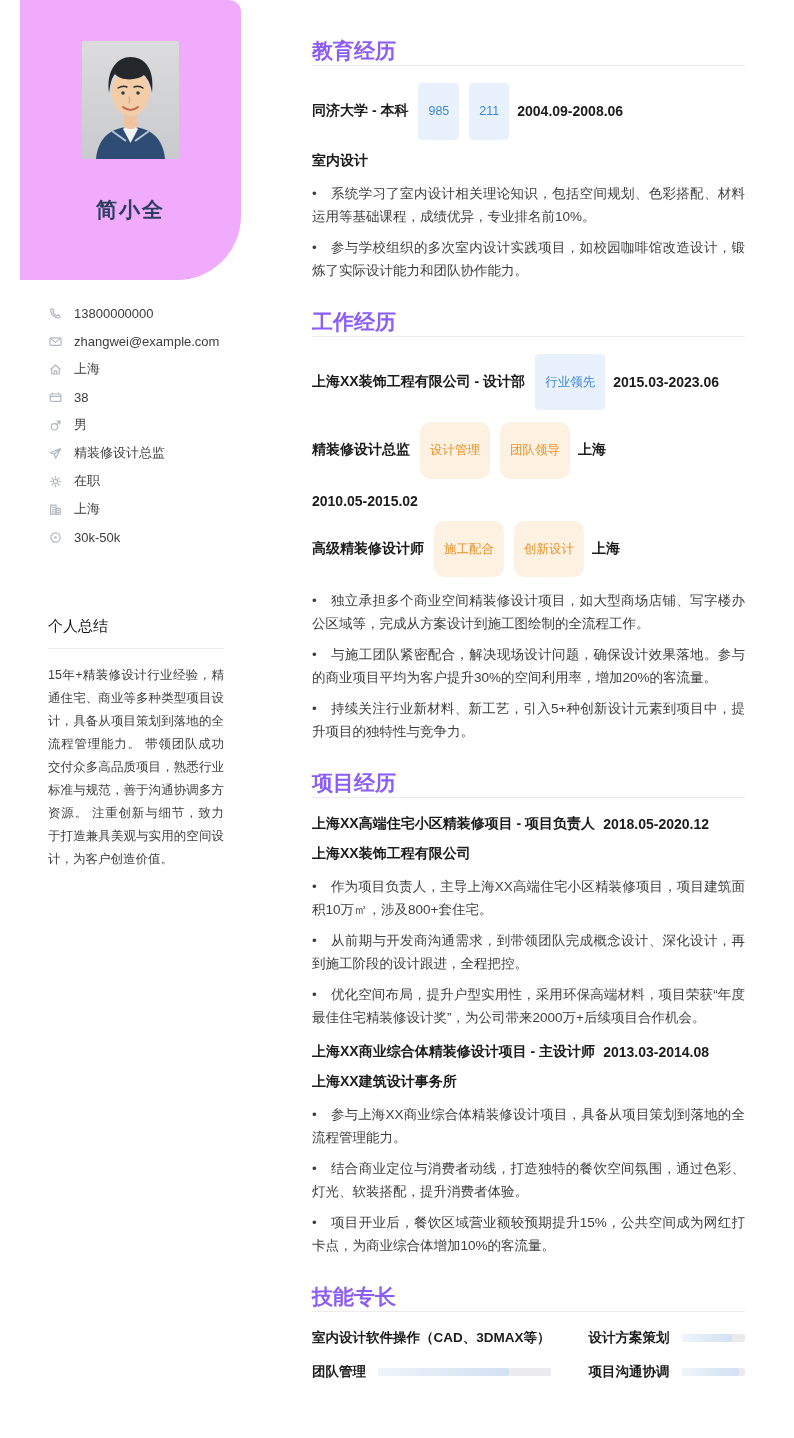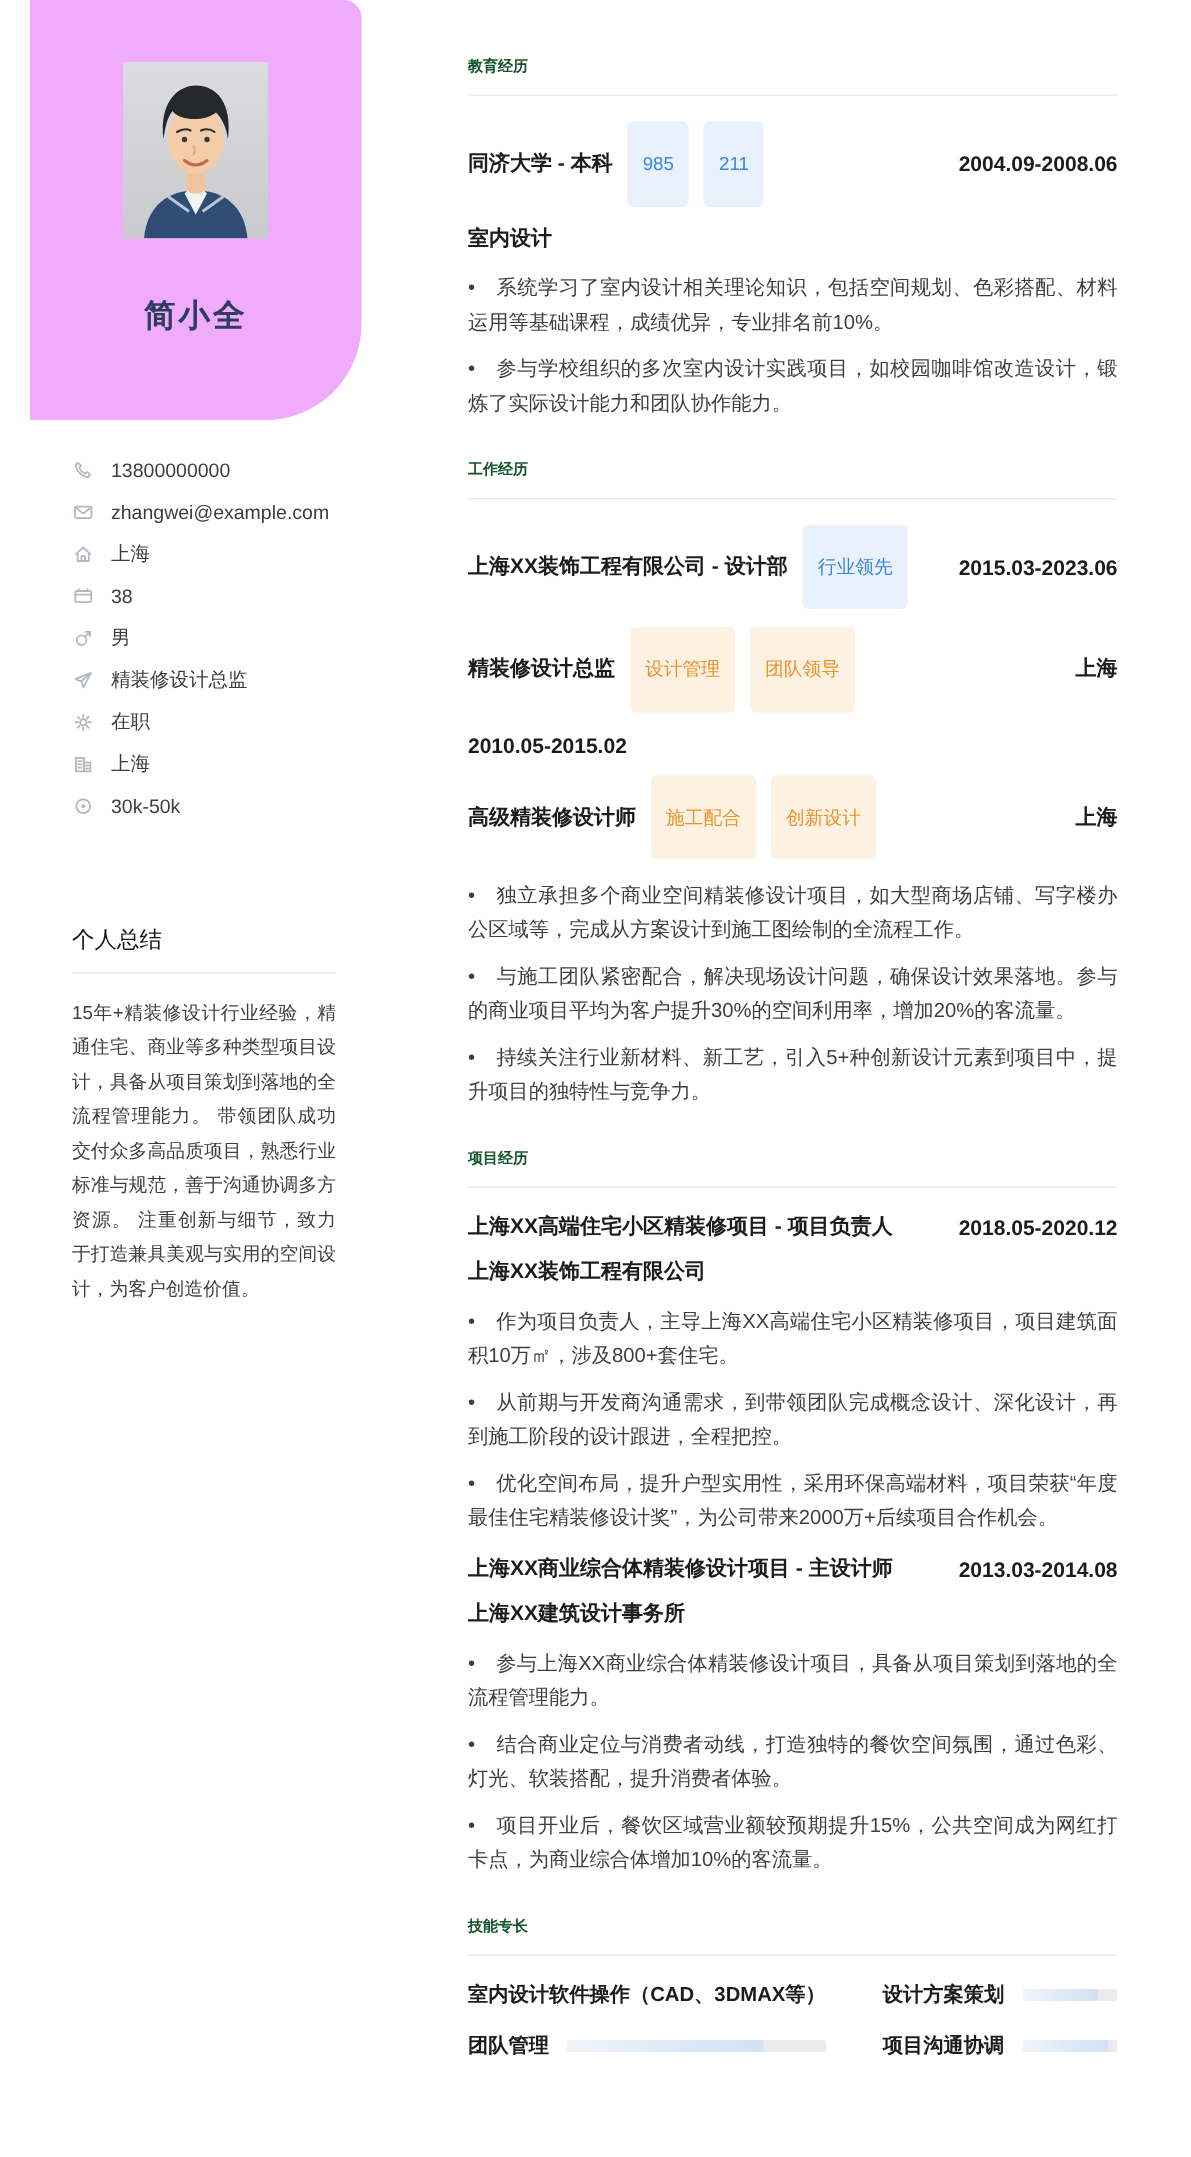--- a/index.html
+++ b/index.html
@@ -32,30 +32,30 @@
   .summary h3, .side-sec-title {
     font-size:15px; font-weight:400; color:#141414;
     padding-bottom:12px; border-bottom:1px solid #ececec; margin-bottom:15px;
   }
   .summary p { font-size:12.5px; line-height:23px; color:#3e3e3e; text-align:justify; }
 
   
   .main { flex:1; padding:37px 49px 0 44px; }
   .section { margin-bottom:26px; }
   .sec-head {
-    font-size:10px; font-weight:700; color:#14532d;
-    padding-bottom:12px; border-bottom:1px solid #ececec; margin-bottom:17px;
-  }
-  .head-row { display:flex; justify-content:space-between; align-items:center; gap:8px; margin-bottom:12px; }
+    font-size:21px; font-weight:700; color:#8b5cf6;
+    border-bottom:1px solid #ececec; margin-bottom:17px;
+  }
+  .head-row { display:flex; align-items:center; gap:8px; margin-bottom:12px; }
   .row-left { display:flex; align-items:center; gap:10px; font-size:14px; font-weight:700; color:#1c1c1c; }
   .date, .loc { font-size:14px; font-weight:700; color:#1c1c1c; white-space:nowrap; }
   .sub-title { font-size:14px; font-weight:700; color:#1c1c1c; }
   .badge { display:inline-block; font-size:12.5px; line-height:1; padding:22px 10px; border-radius:4px; font-weight:400; }
   .badge.blue { background:#e9f2fc; color:#3d87da; }
-  .badge.orange { background:#fdf1e2; color:#e9932c; }
+  .badge.orange { background:#fdf1e2; color:#e9932c;border-radius:10px; }
   .bullets { margin-top:2px; }
   .bullet { font-size:13.5px; line-height:23px; color:#3e3e3e; margin-bottom:8px; text-align:justify; }
   .bullet::before { content:"•"; padding-right:14px; color:#3e3e3e; }
   .item { margin-bottom:14px; }
   .item:last-child { margin-bottom:0; }
 
   
   .skills-grid { display:grid; grid-template-columns:1fr 1fr; column-gap:38px; row-gap:16px; }
   .skill { display:flex; align-items:center; min-height:17px; }
   .skill-label { font-size:13.5px; font-weight:700; color:#1c1c1c; white-space:nowrap; }

